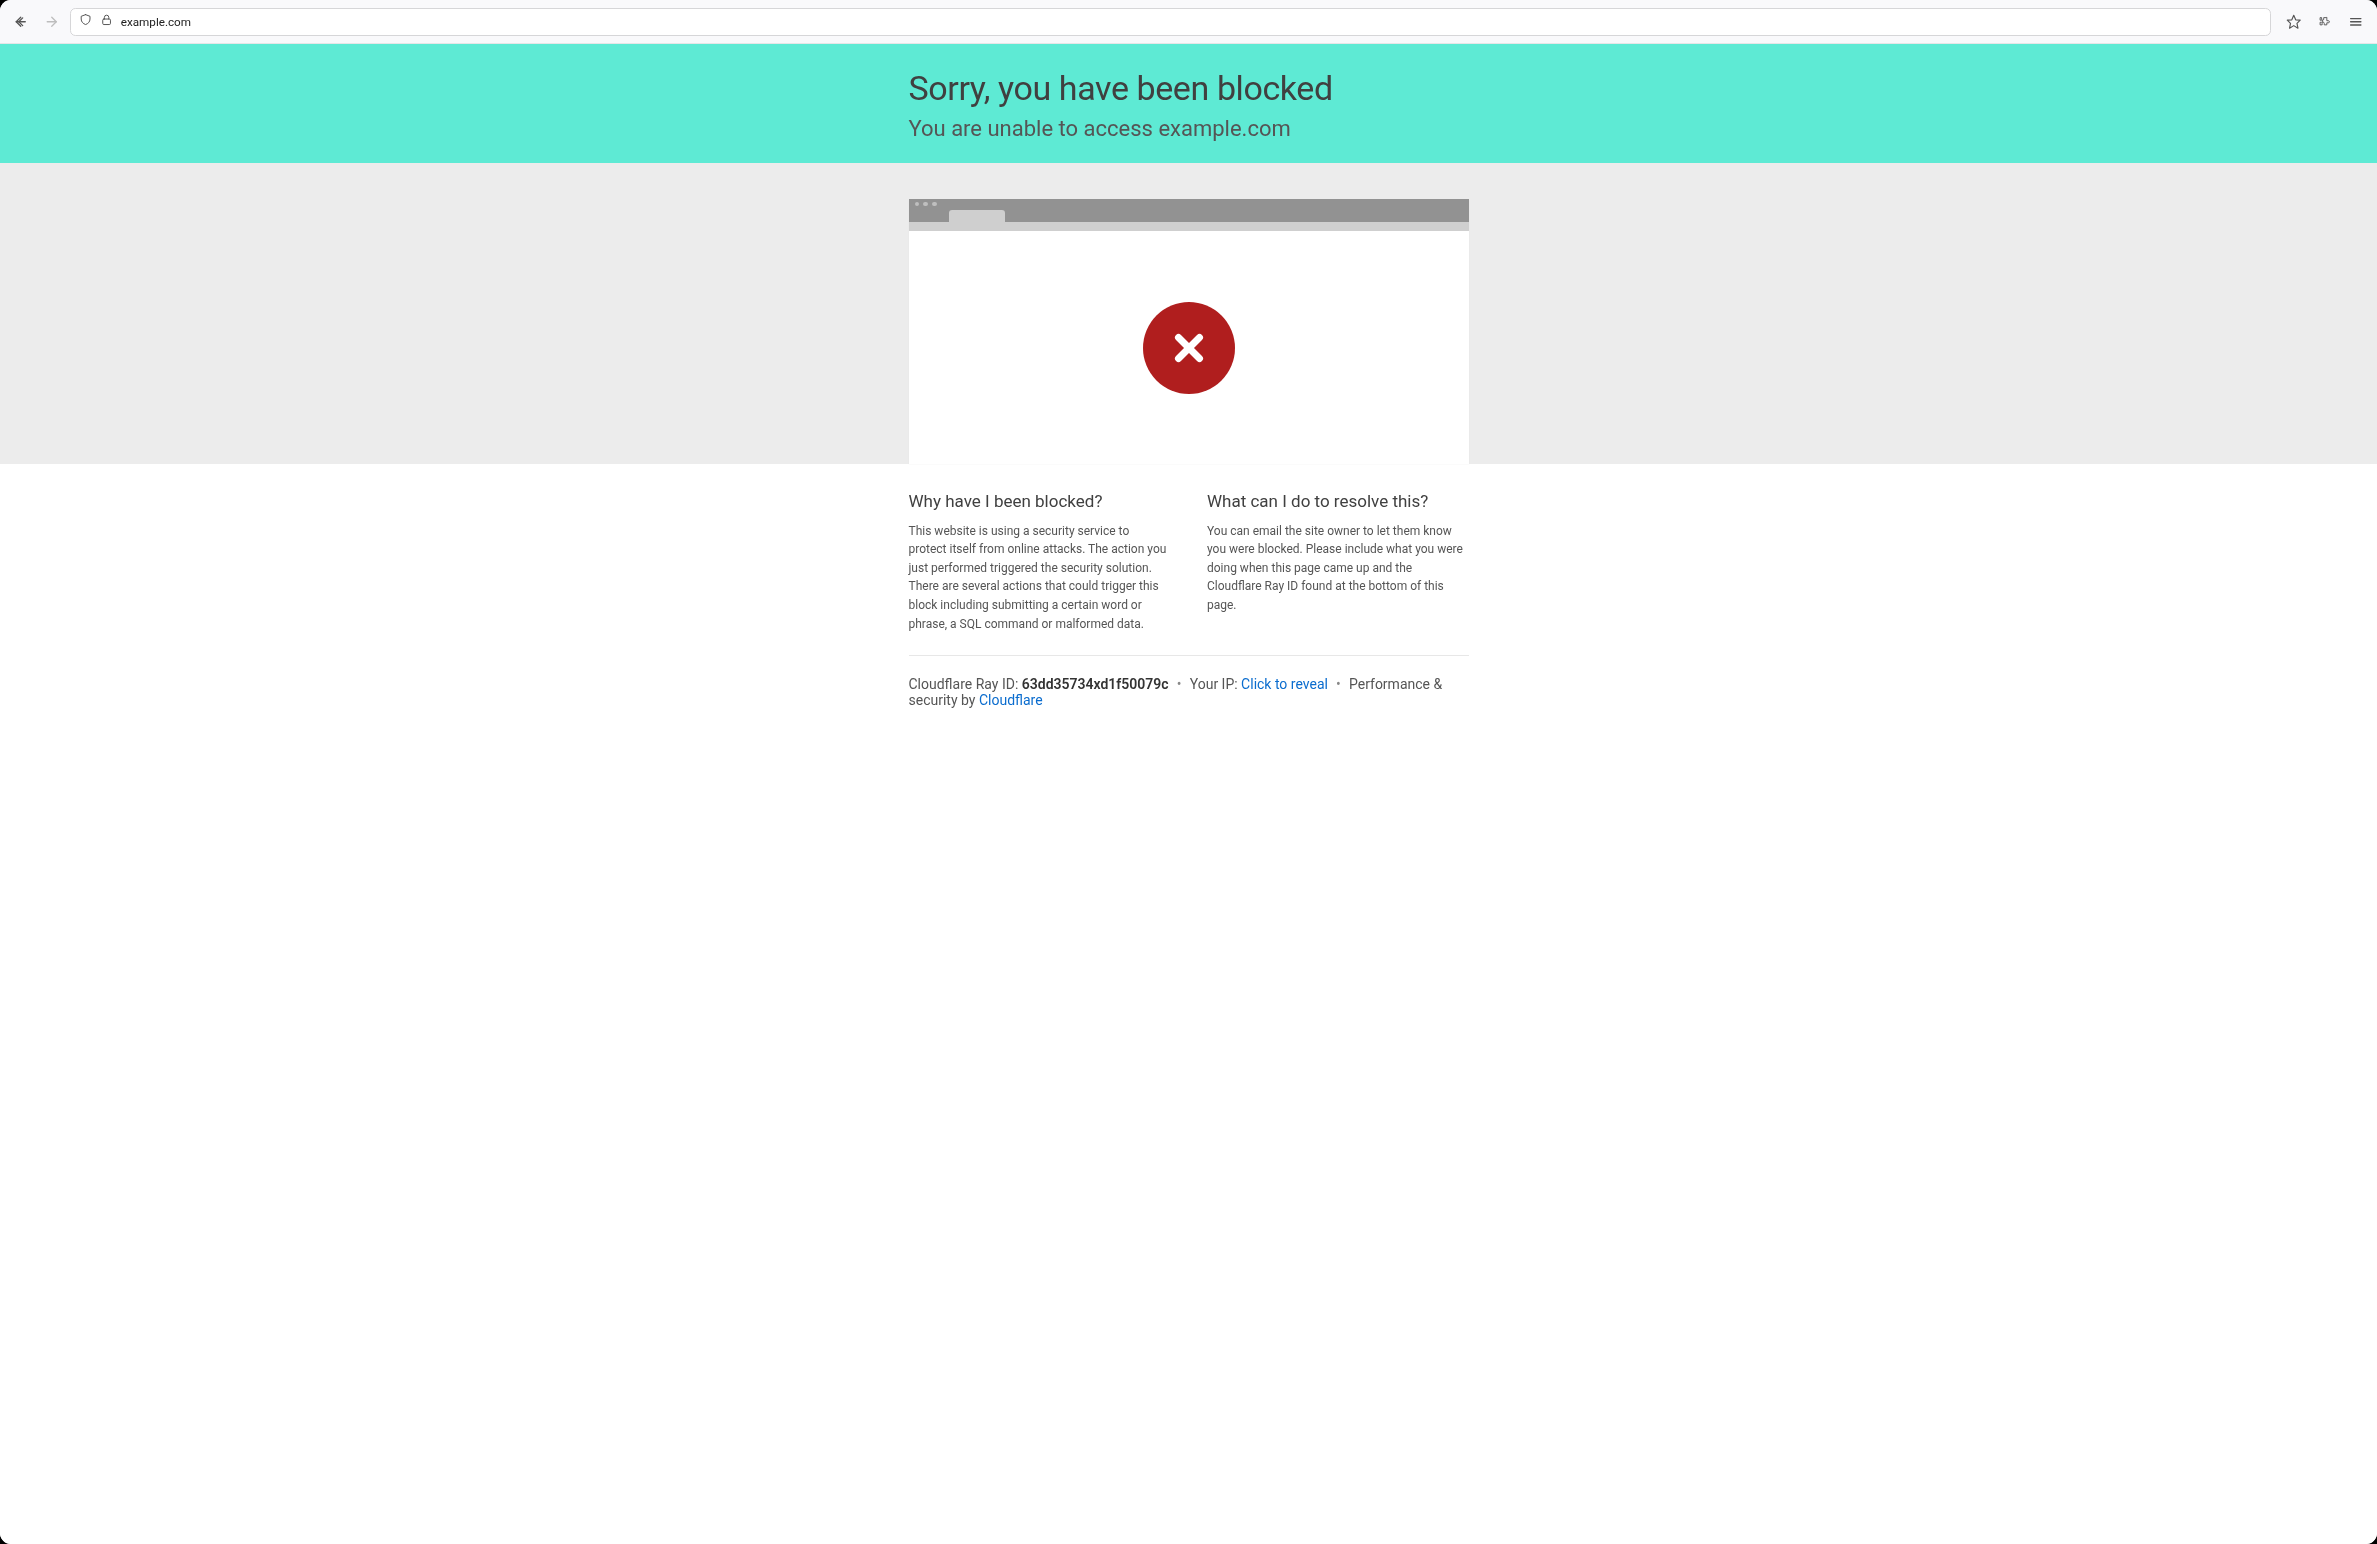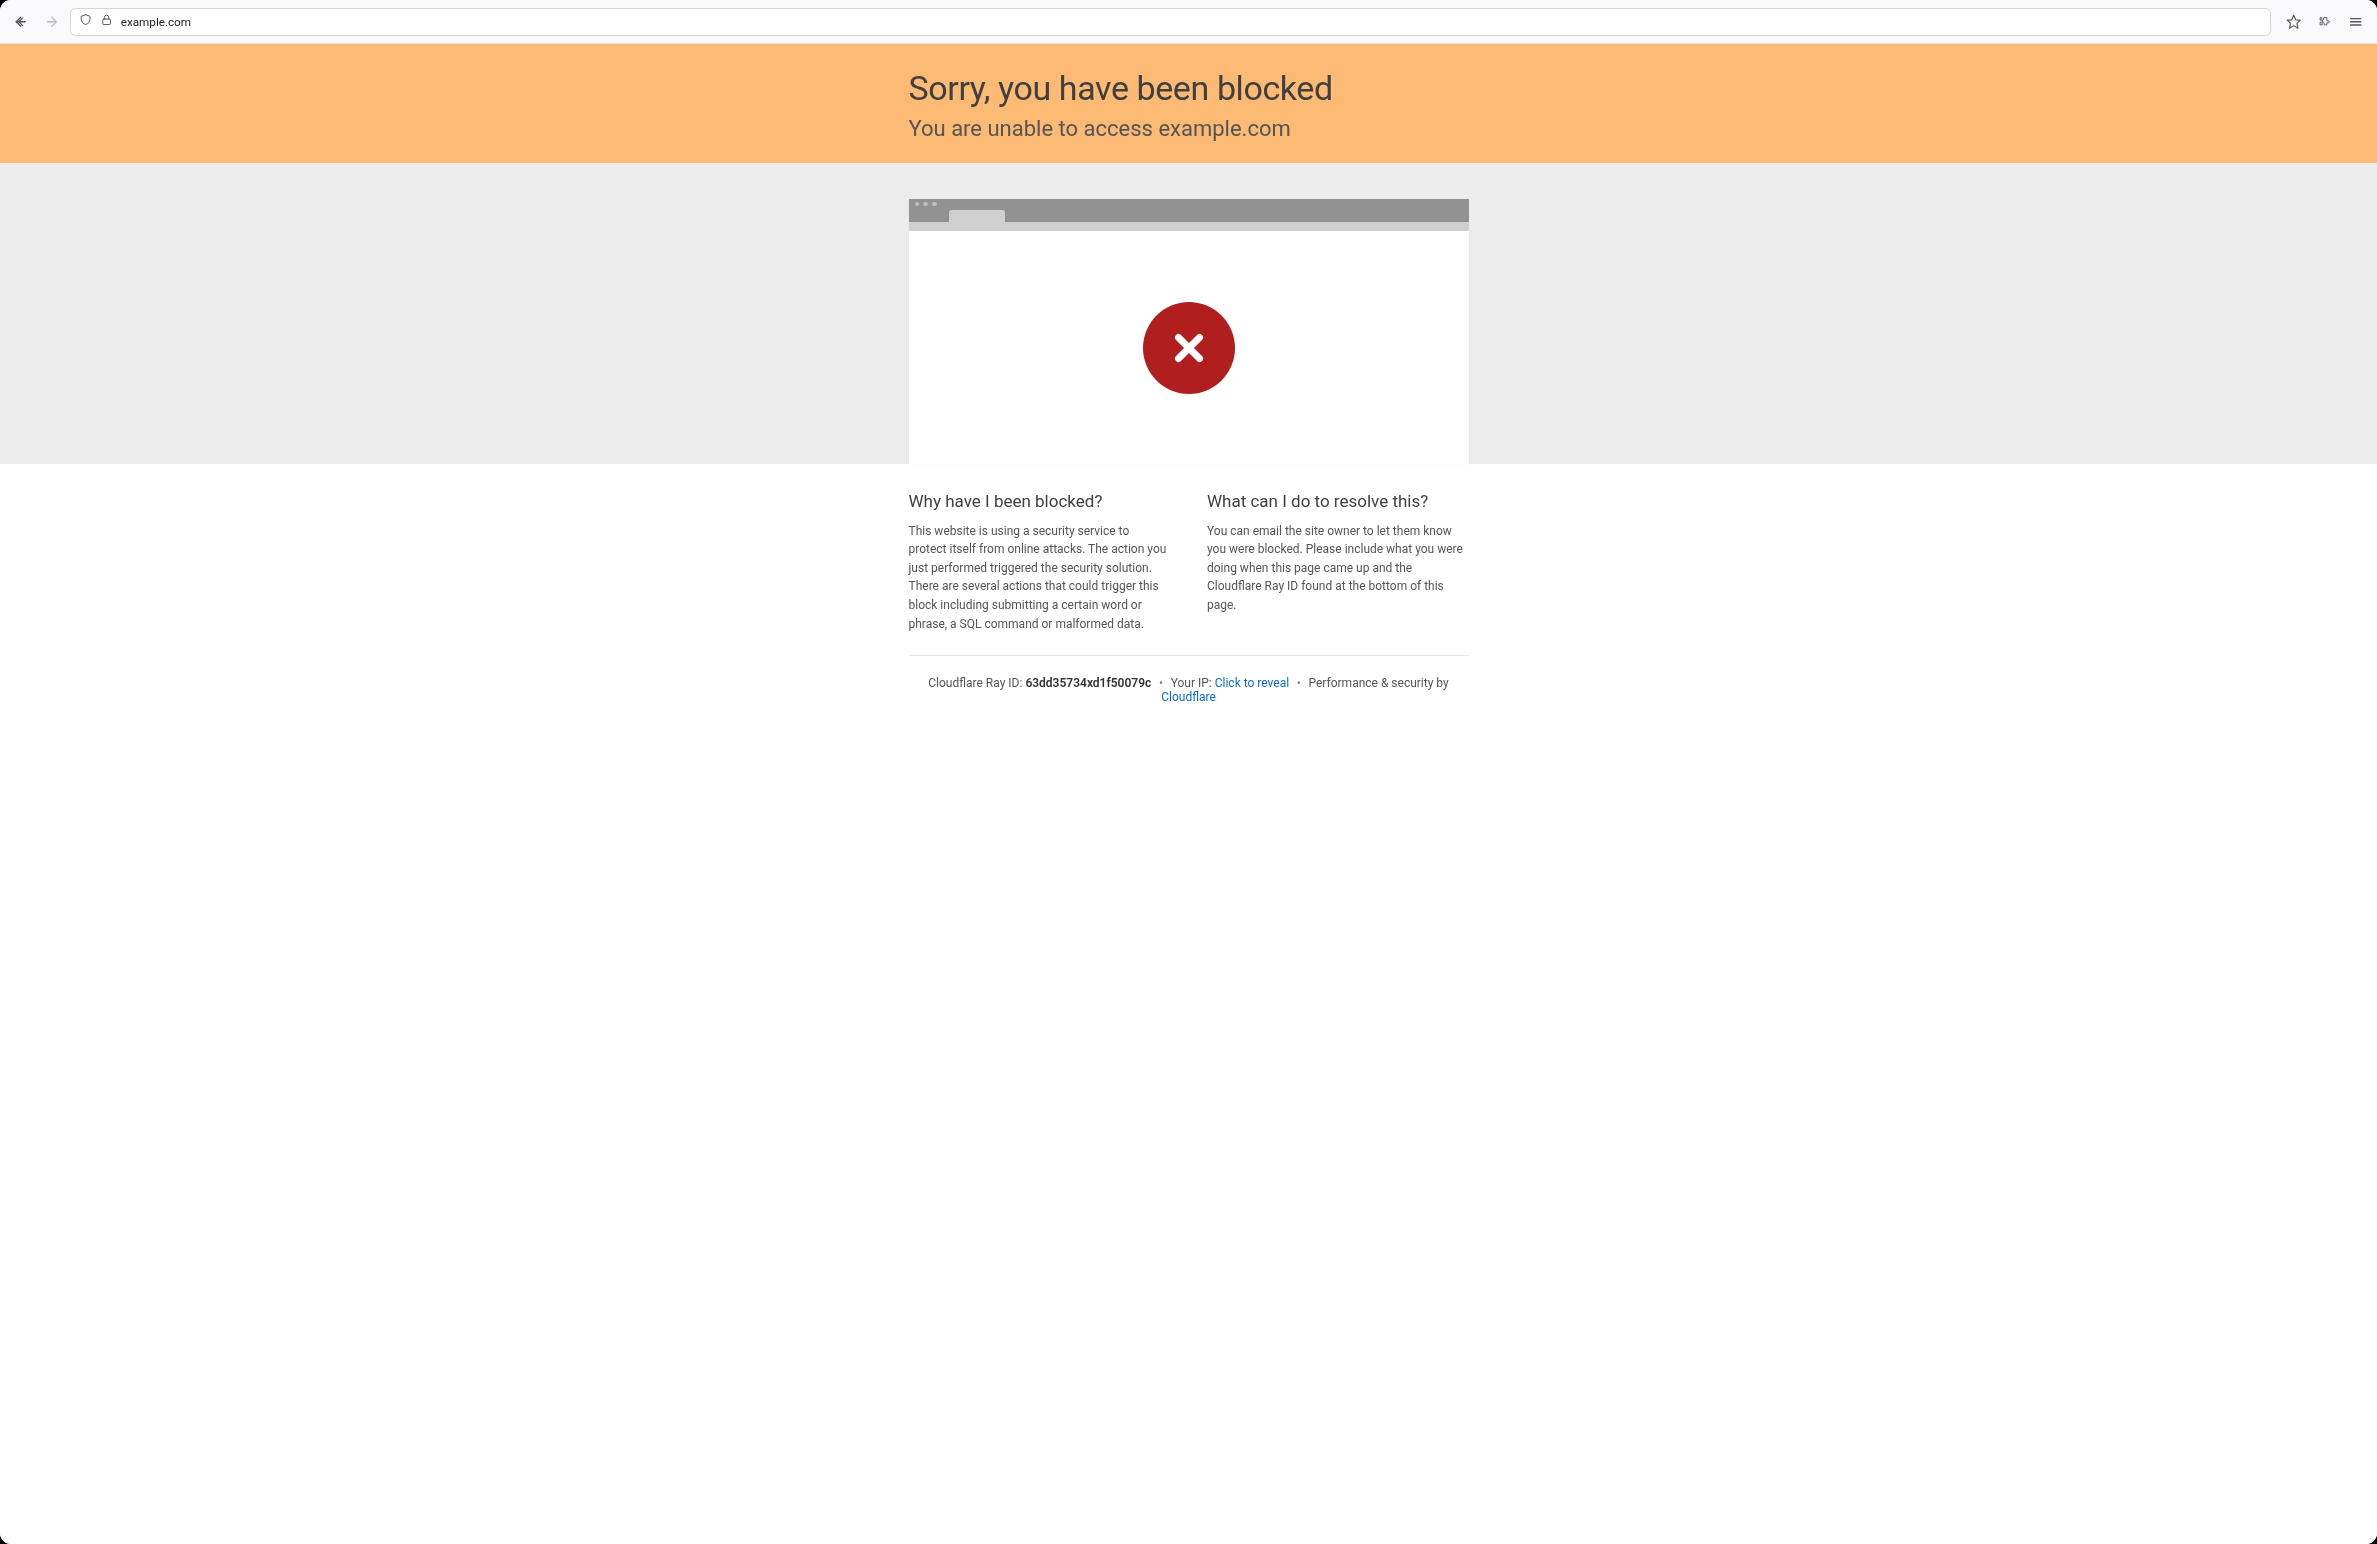--- a/index.html
+++ b/index.html
@@ -51,21 +51,21 @@
     color: #333;
   }
   .urlbar .icons { display: flex; align-items: center; gap: 7.8px; color: #555; }
   .urlbar .icons svg { width: 13.2px; height: 13.2px; }
   .urlbar .url { font-size: 11.7px; color: #222; }
   .toolbar .right { display: flex; align-items: center; gap: 4.7px; margin-left: 4.7px; }
 
   
   .page { flex: 1; overflow: auto; background: #fff; }
   .header-section {
-    background: #fdba74;
+    background: #5eead4;
     padding: 26.4px 0 22px;
   }
   .container { width: 560px; max-width: 92%; margin: 0 auto; }
   h1.title {
     font-size: 34px;
     font-weight: 400;
     color: #404040;
     letter-spacing: -0.4px;
     line-height: 1.1;
   }
@@ -141,22 +141,21 @@
     color: #404040;
     margin-bottom: 11px;
   }
   .col p {
     font-size: 12px;
     line-height: 1.55;
     color: #555;
   }
 
   .footer-line {
-    text-align: center;
-    font-size: 12px;
+    font-size: 14px;
     color: #555;
     padding: 20px 0 31px;
   }
   .footer-line .sep { margin: 0 4.7px; color: #888; }
   .footer-line .bold { font-weight: 600; color: #333; }
   .footer-line a { color: #0a6cce; text-decoration: none; }
 </style>
 </head>
 <body>
 

